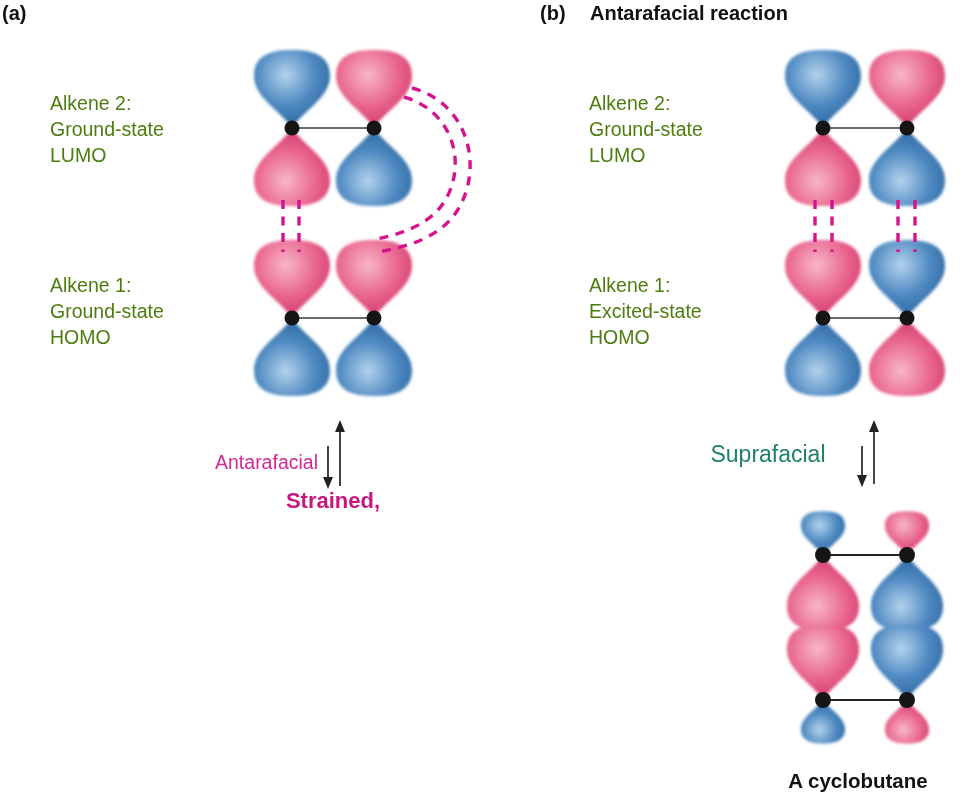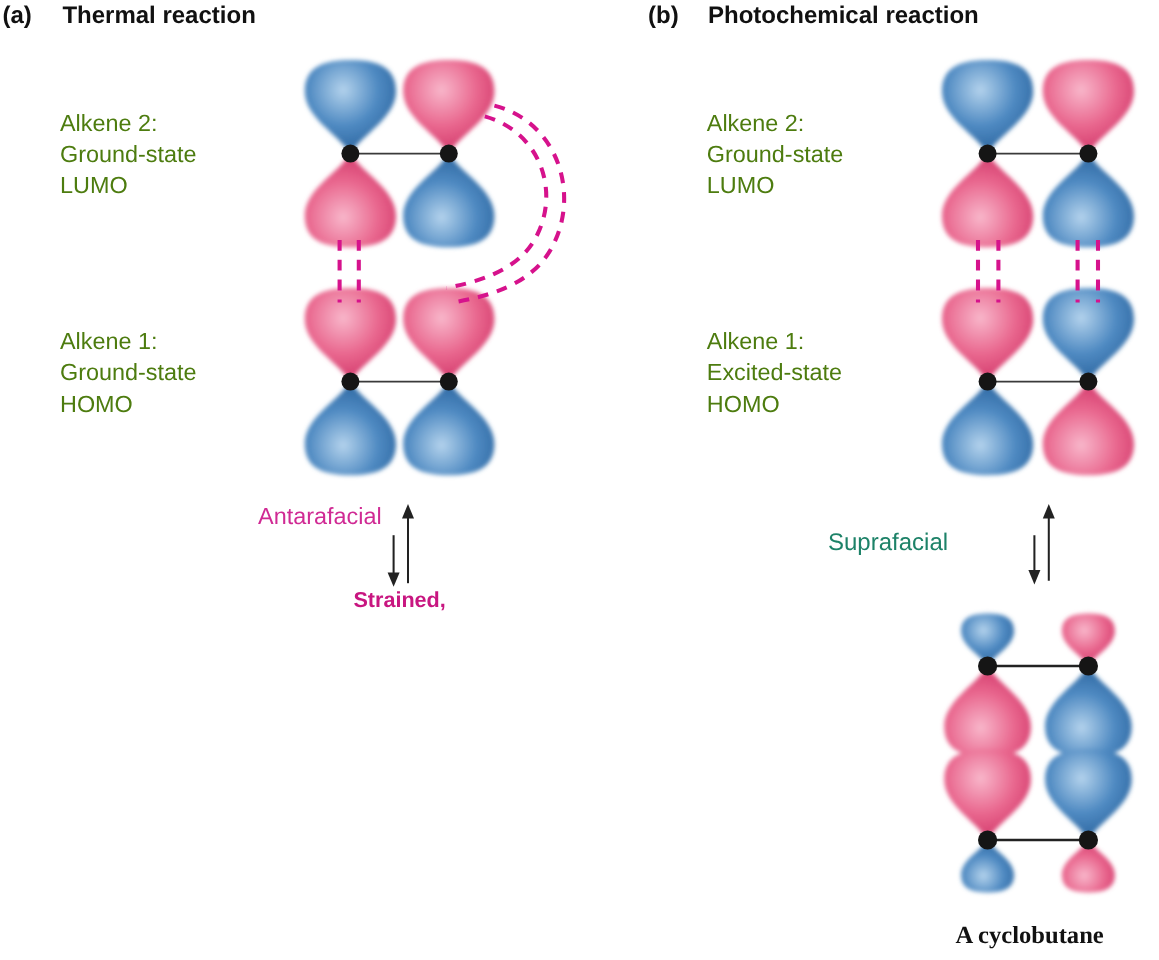--- a/index.html
+++ b/index.html
@@ -5,22 +5,22 @@
   html,body { margin:0; padding:0; background:#ffffff; }
   .canvas {
     position:relative; width:966px; height:800px; background:#ffffff;
     font-family:"Liberation Sans", sans-serif; color:#1a1a1a; overflow:hidden;
   }
   .abs { position:absolute; }
   .panel-tag   { font-size:20px; font-weight:bold; color:#111; }
   .panel-title { font-size:20px; font-weight:bold; color:#111; }
   .orb-label   { font-size:19.5px; line-height:26px; color:#4d7c0f; }
   .approach-a  { font-size:19.5px; color:var(--antarafacial-text,#d02a94); text-align:right; }
-  .approach-b  { font-size:20px; color:var(--suprafacial-text,#1d8268); text-align:left; }
-  .outcome     { font-size:18px; font-weight:bold; line-height:27px; text-align:center;
+  .approach-b  { font-size:23px; color:var(--suprafacial-text,#1d8268); text-align:center; }
+  .outcome     { font-size:22px; font-weight:bold; line-height:27px; text-align:center;
                  color:var(--strained-text,#c81680); }
   .product-label { font-size:20.5px; font-weight:bold; color:#111; text-align:center; }
   svg { display:block; overflow:visible; }
   .dash   { stroke:var(--dash-magenta,#d6128c); stroke-width:3.4; fill:none; stroke-dasharray:9 7.5; }
   .bond   { stroke:#3a3a3a; stroke-width:1.5; }
   .bond2  { stroke:#222; stroke-width:2; }
   .arrowline { stroke:#222; stroke-width:1.7; }
   .arrowhead { fill:#222; }
 </style>
 </head>
@@ -43,21 +43,20 @@
         <stop offset="85%" stop-color="var(--orbital-blue-dark,#2c66a0)"></stop>
         <stop offset="100%" stop-color="#275c92"></stop>
       </radialGradient>
       <filter id="soften" x="-30%" y="-30%" width="160%" height="160%">
         <feGaussianBlur stdDeviation="1.7"></feGaussianBlur>
       </filter>
     </defs>
   </svg>
 
   <div class="abs panel-tag" style="left:2px; top:2px;">(a)</div>
-  <div class="abs panel-title" style="left:52px; top:2px;">Thermal reaction</div>
 
   <div class="abs orb-label" style="left:50px; top:90px;">
     <div>Alkene 2:</div>
     <div>Ground-state</div>
     <div>LUMO</div>
   </div>
 
   <div class="abs orb-label" style="left:50px; top:272px;">
     <div>Alkene 1:</div>
     <div>Ground-state</div>
@@ -87,34 +86,34 @@
     <circle cx="144" cy="278" r="7.5" fill="#151515"></circle>
 
     <g>
       <line class="dash" x1="53" y1="160" x2="53" y2="212"></line>
       <line class="dash" x1="69" y1="160" x2="69" y2="212"></line>
       <path class="dash" d="M182,48 C235,62 252,120 232,162 C220,188 195,204 148,212"></path>
       <path class="dash" d="M174,57 C220,70 236,118 218,155 C207,178 184,192 142,200"></path>
     </g>
   </svg>
 
-  <div class="abs approach-a" style="left:150px; top:420px; width:168px;">Antarafacial</div>
+  <div class="abs approach-a" style="left:150px; top:451px; width:168px;">Antarafacial</div>
   <svg class="abs" style="left:320px; top:416px;" width="36" height="80" viewBox="0 0 36 80">
     <line class="arrowline" x1="20" y1="70" x2="20" y2="12"></line>
     <polygon class="arrowhead" points="20,4 15,16 25,16"></polygon>
     <line class="arrowline" x1="8" y1="30" x2="8" y2="64"></line>
     <polygon class="arrowhead" points="8,73 3,61 13,61"></polygon>
   </svg>
 
   <div class="abs outcome" style="left:240px; top:487px; width:186px;">
     <div>Strained,</div>
   </div>
 
   <div class="abs panel-tag" style="left:540px; top:2px;">(b)</div>
-  <div class="abs panel-title" style="left:590px; top:2px;">Photochemical reaction</div>
+  <div class="abs panel-title" style="left:590px; top:2px;">Antarafacial reaction</div>
 
   <div class="abs orb-label" style="left:589px; top:90px;">
     <div>Alkene 2:</div>
     <div>Ground-state</div>
     <div>LUMO</div>
   </div>
 
   <div class="abs orb-label" style="left:589px; top:272px;">
     <div>Alkene 1:</div>
     <div>Excited-state</div>
@@ -172,15 +171,15 @@
       <use href="#lobe" transform="translate(157,195) scale(0.58,-0.56)" fill="url(#grad-pink)"></use>
     </g>
     <line class="bond2" x1="73" y1="50" x2="157" y2="50"></line>
     <line class="bond2" x1="73" y1="195" x2="157" y2="195"></line>
     <circle cx="73" cy="50" r="8" fill="#151515"></circle>
     <circle cx="157" cy="50" r="8" fill="#151515"></circle>
     <circle cx="73" cy="195" r="8" fill="#151515"></circle>
     <circle cx="157" cy="195" r="8" fill="#151515"></circle>
   </svg>
 
-  <div class="abs product-label" style="left:750px; top:769px; width:216px;font-family:Liberation Serif, serif;">A cyclobutane</div>
+  <div class="abs product-label" style="left:750px; top:769px; width:216px;">A cyclobutane</div>
 
 </div>
 
 </body></html>

